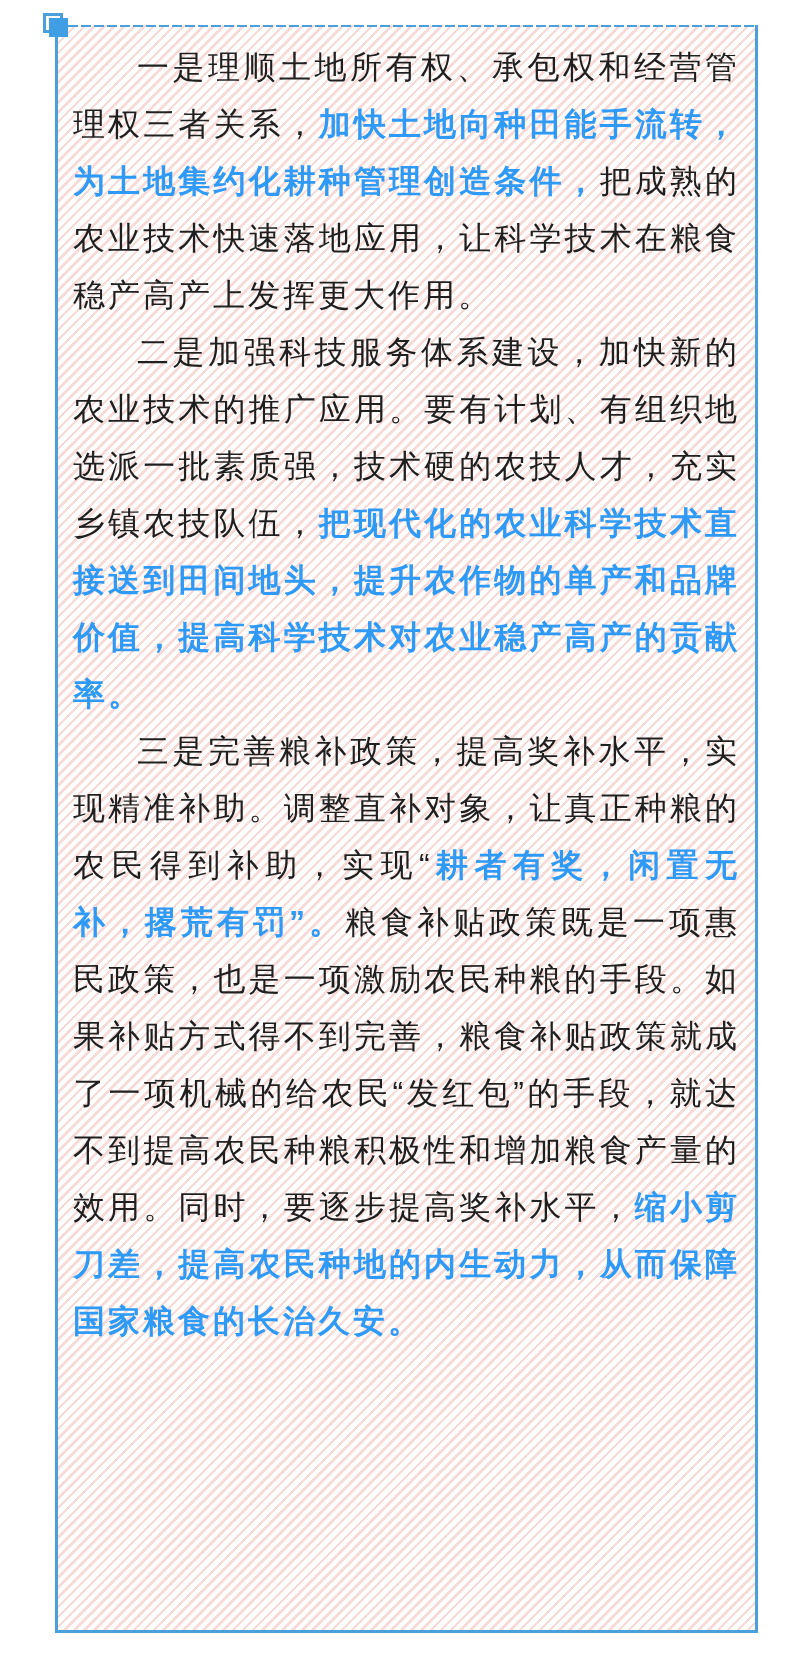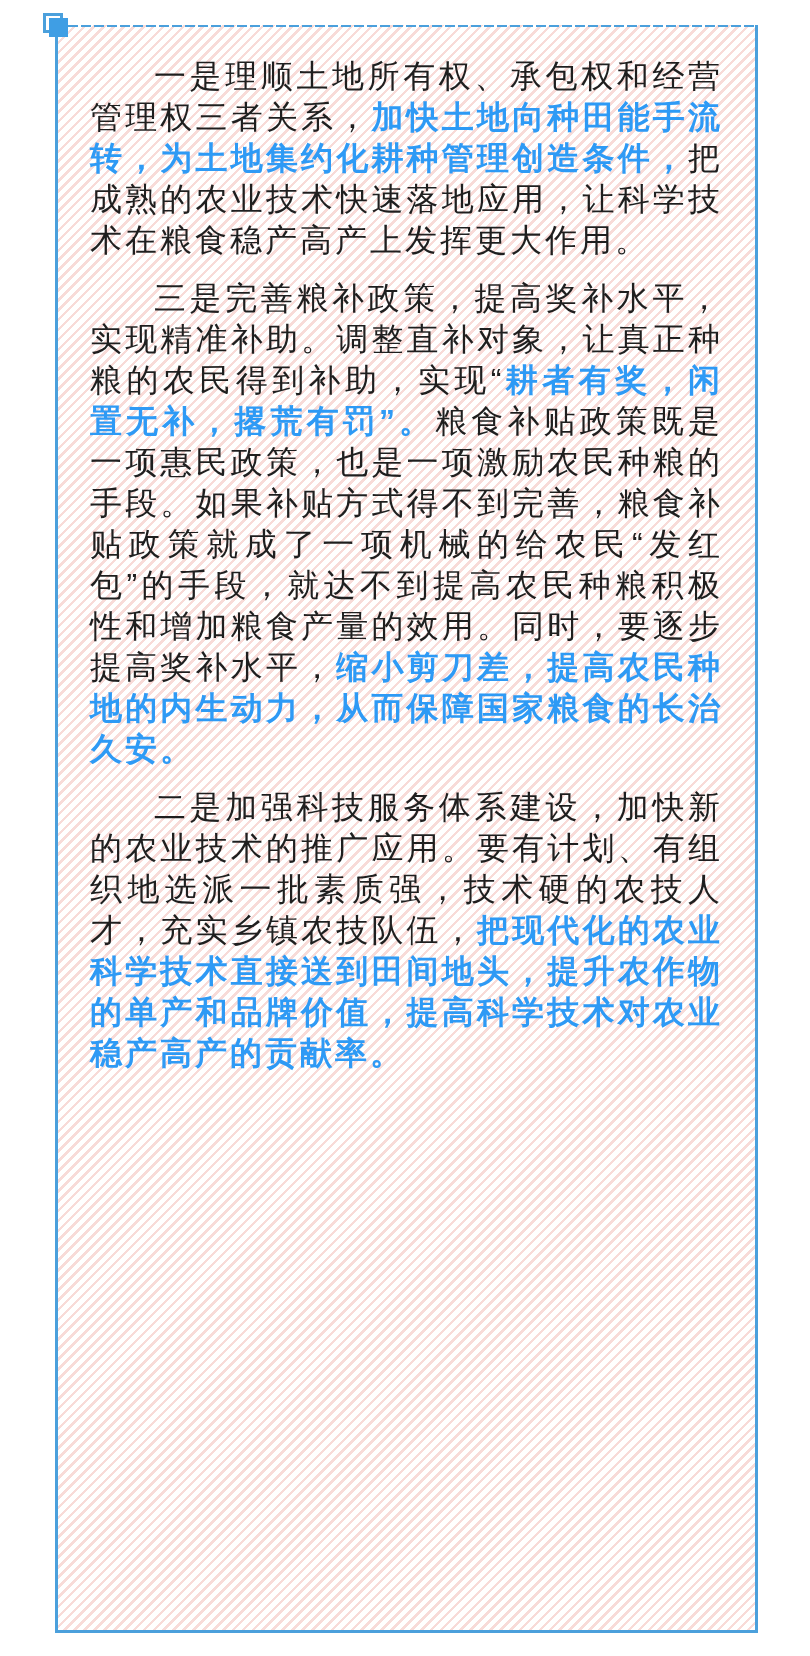--- a/index.html
+++ b/index.html
@@ -59,23 +59,23 @@
   .article {
     position: absolute;
     left: 0;
     top: 0;
     right: 0;
     bottom: 0;
     padding: 14px 15px 0 15px;
     overflow: hidden;
   }
   .para {
-    margin: 17px;
+    margin: 0;
     font-size: 32px;
-    line-height: 41px;
+    line-height: 57px;
     letter-spacing: 3px;
     color: #1f1f1f;
     text-align: justify;
     text-justify: inter-character;
     text-indent: 2em;
     overflow-wrap: break-word;
   }
   .seg.highlight {
     color: #2e9af5;
     font-weight: 700;
@@ -84,17 +84,17 @@
 </head>
 <body>
 
 <div class="page">
   <div class="card">
     <div class="top-edge"></div>
     <span class="sq-outline"></span>
     <span class="sq-solid"></span>
     <div class="article" id="article">
         <p class="para"><span class="seg">一是理顺土地所有权、承包权和经营管理权三者关系，</span><span class="seg highlight">加快土地向种田能手流转，为土地集约化耕种管理创造条件，</span><span class="seg">把成熟的农业技术快速落地应用，让科学技术在粮食稳产高产上发挥更大作用。</span></p>
+        <p class="para"><span class="seg">二是加强科技服务体系建设，加快新的农业技术的推广应用。要有计划、有组织地选派一批素质强，技术硬的农技人才，充实乡镇农技队伍，</span><span class="seg highlight">把现代化的农业科学技术直接送到田间地头，提升农作物的单产和品牌价值，提高科学技术对农业稳产高产的贡献率。</span></p>
         <p class="para"><span class="seg">三是完善粮补政策，提高奖补水平，实现精准补助。调整直补对象，让真正种粮的农民得到补助，实现“</span><span class="seg highlight">耕者有奖，闲置无补，撂荒有罚”。</span><span class="seg">粮食补贴政策既是一项惠民政策，也是一项激励农民种粮的手段。如果补贴方式得不到完善，粮食补贴政策就成了一项机械的给农民“发红包”的手段，就达不到提高农民种粮积极性和增加粮食产量的效用。同时，要逐步提高奖补水平，</span><span class="seg highlight">缩小剪刀差，提高农民种地的内生动力，从而保障国家粮食的长治久安。</span></p>
-        <p class="para"><span class="seg">二是加强科技服务体系建设，加快新的农业技术的推广应用。要有计划、有组织地选派一批素质强，技术硬的农技人才，充实乡镇农技队伍，</span><span class="seg highlight">把现代化的农业科学技术直接送到田间地头，提升农作物的单产和品牌价值，提高科学技术对农业稳产高产的贡献率。</span></p>
       </div>
   </div>
 </div>
 
 </body></html>

